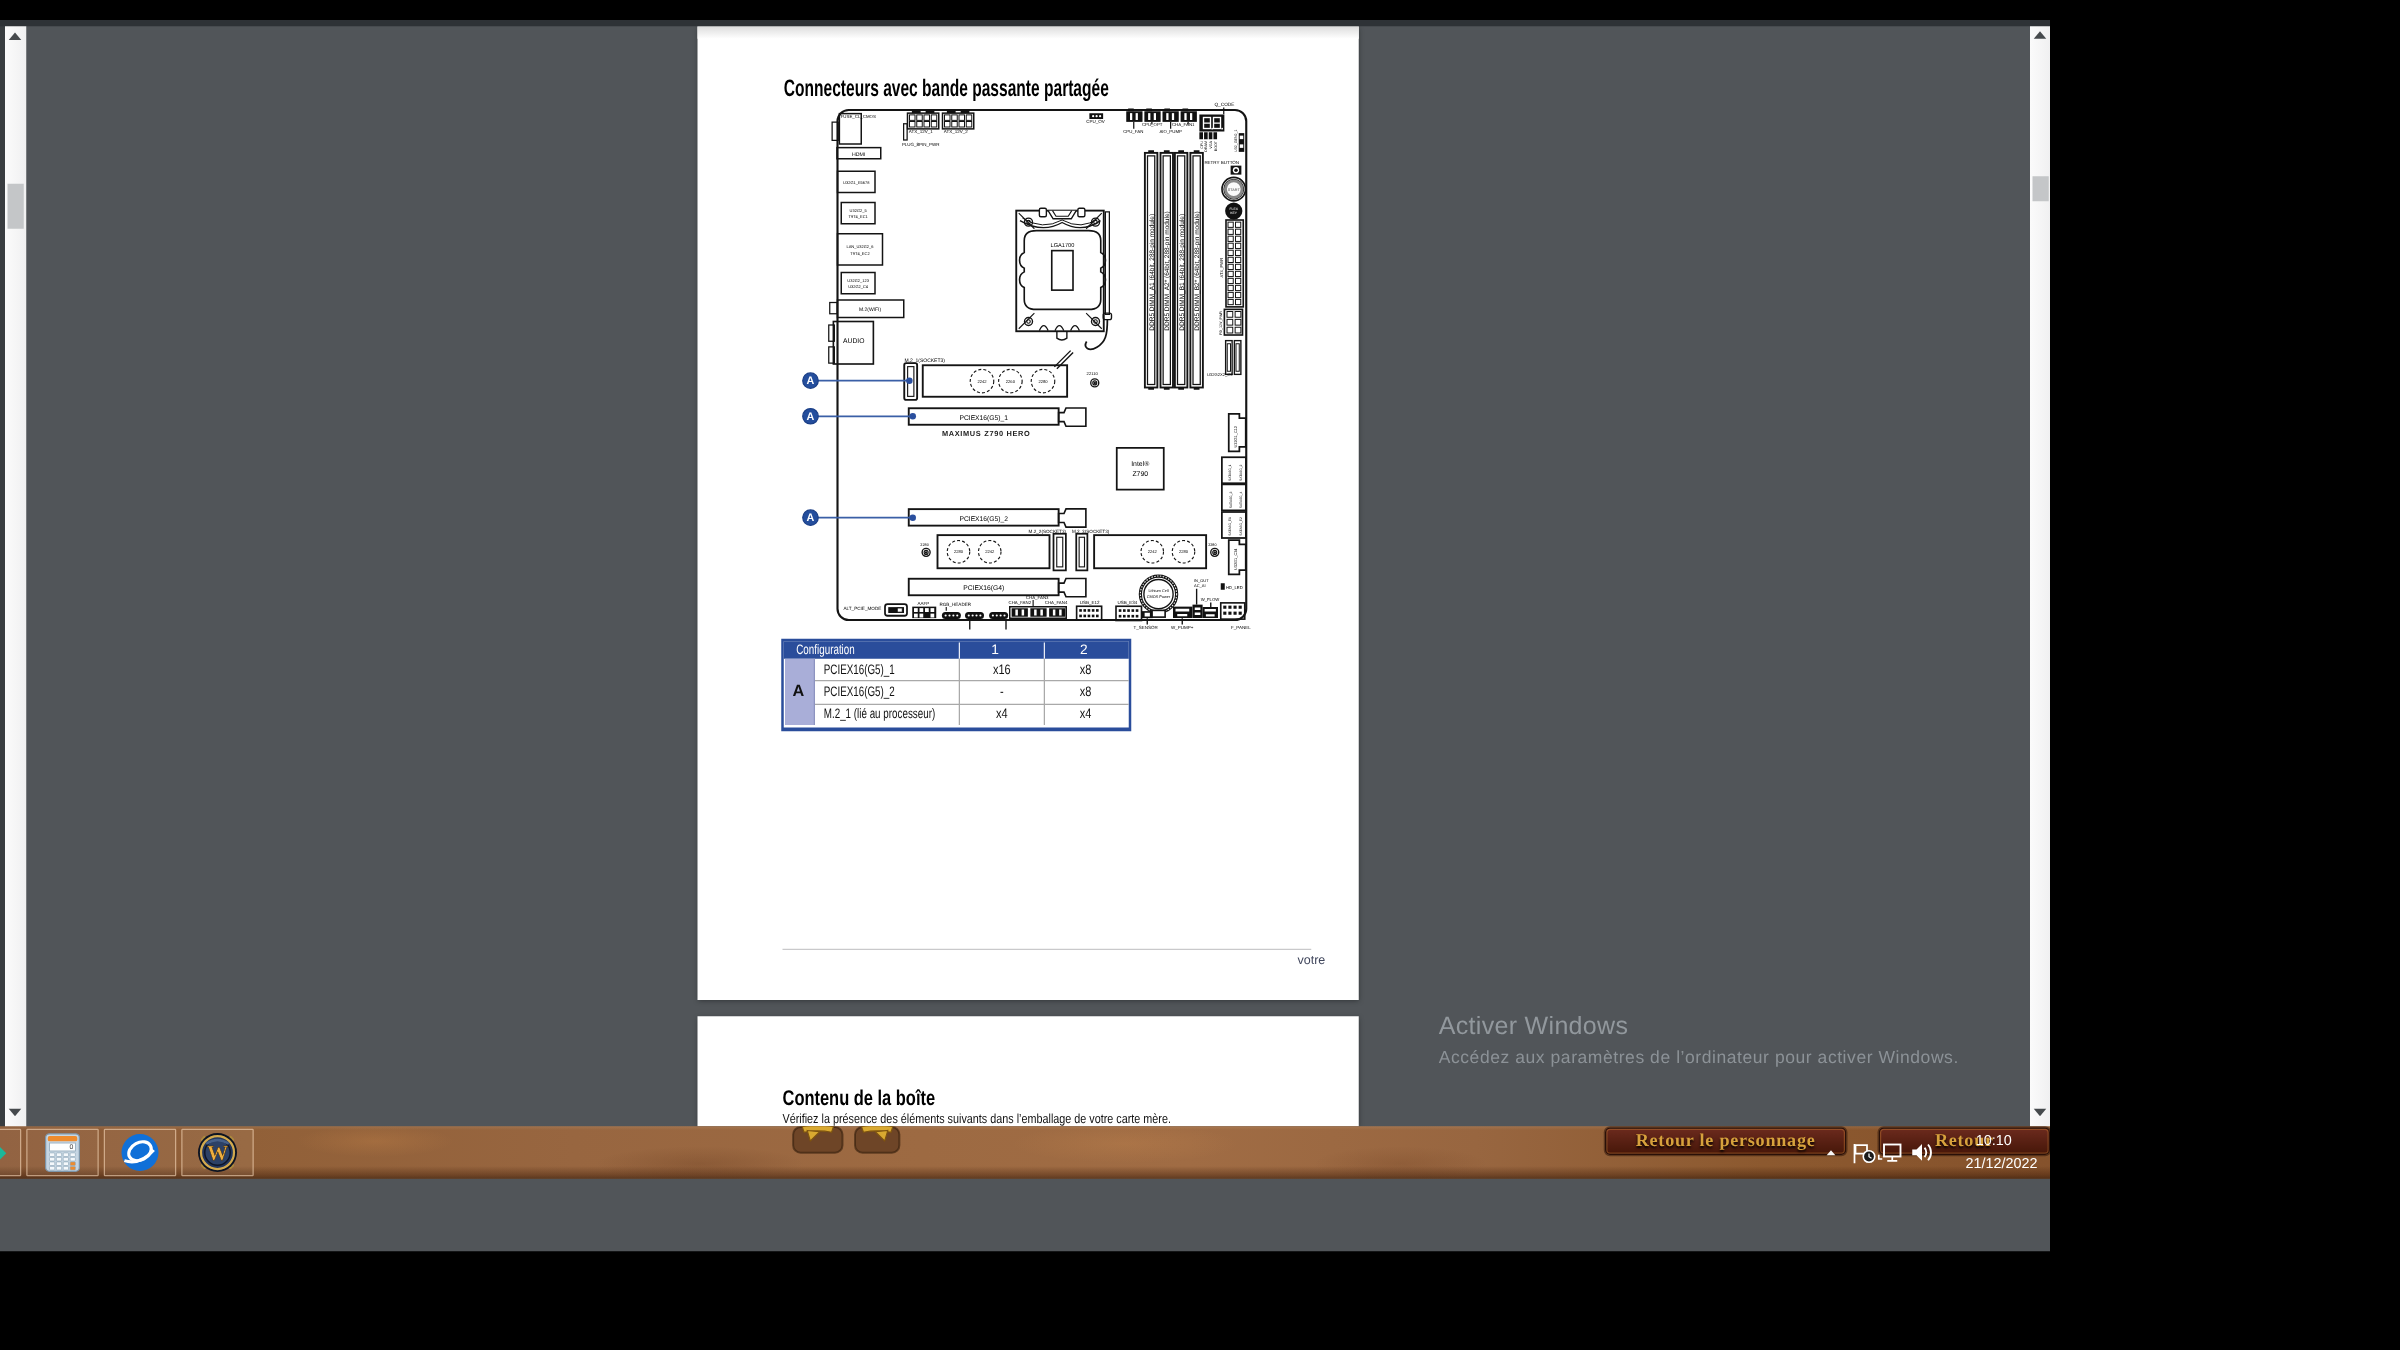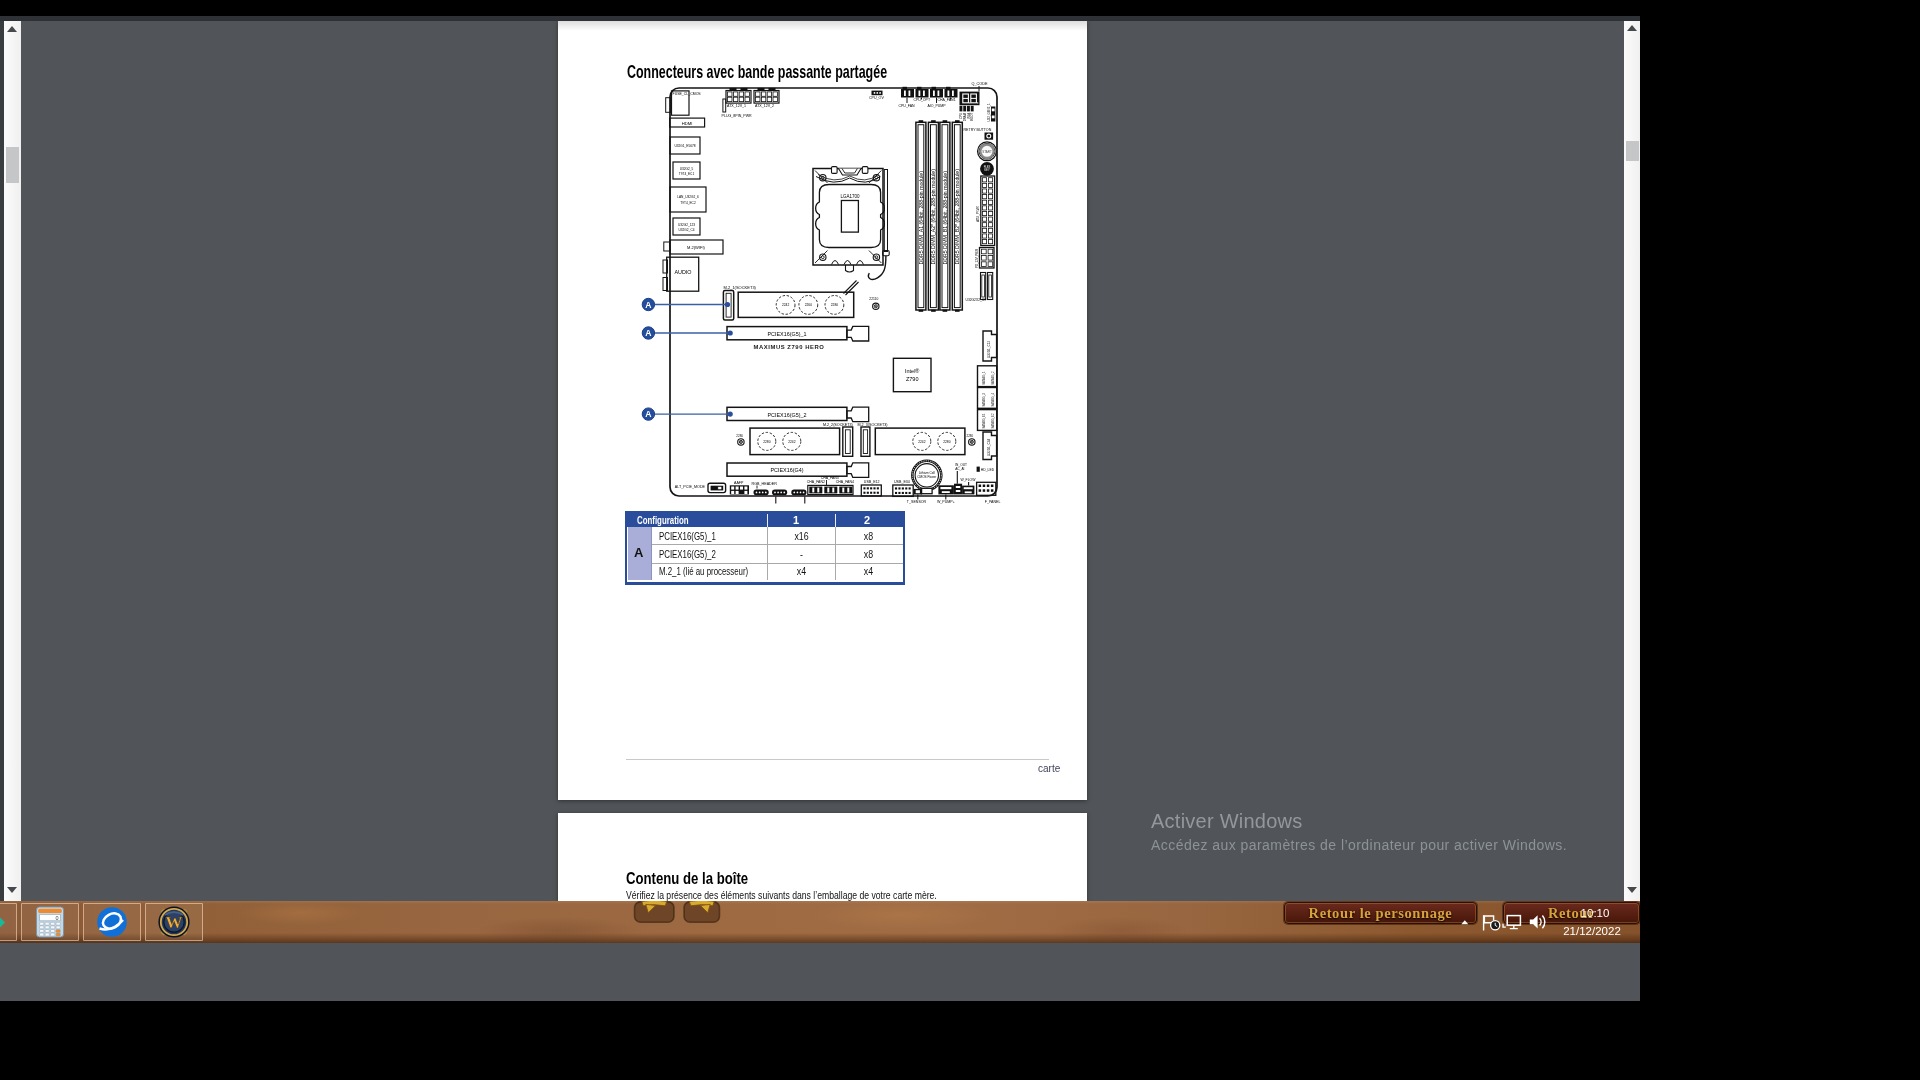--- a/index.html
+++ b/index.html
@@ -13,21 +13,21 @@
 .arr{position:absolute;width:0;height:0;border-left:5px solid transparent;border-right:5px solid transparent}
 .up{border-bottom:6px solid #464a4d}
 .dn{border-top:6px solid #464a4d}
 
 #page1{position:absolute;left:558px;top:5px;width:529px;height:779px;background:#fff;z-index:1;box-shadow:0 1px 4px rgba(18,20,22,.55)}
 #page1 .tshad{position:absolute;left:0;top:0;width:100%;height:10px;background:linear-gradient(#dcdcdc,#fff)}
 #page2{position:absolute;left:558px;top:797px;width:529px;height:88px;background:#fff;z-index:1;box-shadow:0 1px 4px rgba(18,20,22,.55)}
 #title{position:absolute;left:627px;top:45px;font-weight:bold;font-size:19px;color:#000;transform:scaleX(.655);transform-origin:0 0;white-space:nowrap;z-index:2}
 
 #tbl{position:absolute;left:625px;top:495px;width:280px;height:73.5px;border:2px solid #2a4d9b;border-bottom-width:3px;background:#fff;z-index:2;font-size:11px;color:#111}
-#tbl .hdr{position:absolute;left:0;top:0;width:100%;height:14px;background:#2a4d9b;color:#fff;font-weight:bold}
+#tbl .hdr{position:absolute;left:0;top:0;width:100%;height:14px;background:#2a4d9b;color:#fff;font-weight:normal}
 #tbl .acell{position:absolute;left:1px;top:14px;width:24px;height:53px;background:#a9aed8;border-right:1px solid #8d93c0}
 #tbl .rline{position:absolute;left:25px;height:1px;background:#a9a9a9}
 #tbl .cline{position:absolute;top:0;width:1px;background:#a9a9a9}
 #footline{position:absolute;left:626px;top:743px;width:423px;height:1px;background:#c9c9cb;z-index:2}
 #xiii{position:absolute;left:1038px;top:747px;font-size:10px;color:#40465c;z-index:2}
 #p2h{position:absolute;left:626px;top:852.5px;font-size:17px;font-weight:bold;color:#000;transform:scaleX(.774);transform-origin:0 0;white-space:nowrap;z-index:2}
 #p2t{position:absolute;left:626px;top:873px;font-size:10.5px;color:#111;transform:scaleX(.823);transform-origin:0 0;white-space:nowrap;z-index:2}
 
 #wm1{position:absolute;left:1151px;top:794px;font-size:20px;letter-spacing:.25px;color:#92989d;z-index:2}
 #wm2{position:absolute;left:1151px;top:821px;font-size:14px;letter-spacing:.45px;color:#8c9297;z-index:2}
@@ -40,21 +40,21 @@
  radial-gradient(100px 20px at 1120px 30px,rgba(80,35,12,.15),rgba(80,35,12,0) 70%),
  linear-gradient(90deg,#8a5936 0%,#916038 12%,#986640 28%,#9d6a42 45%,#a06c44 58%,#986640 72%,#8c592f 86%,#85522c 100%)}
 #taskbar::after{content:"";position:absolute;left:0;top:0;width:100%;height:100%;
  background:linear-gradient(rgba(255,235,205,.10),rgba(255,235,205,0) 3px),linear-gradient(rgba(0,0,0,0) 76%,rgba(55,22,4,.40) 93%,rgba(28,10,0,.5) 100%)}
 .tbtn{position:absolute;top:887px;height:38px;border:1px solid rgba(255,225,195,.55);background:rgba(255,240,220,.07);border-radius:1px;z-index:41}
 .wowbtn{position:absolute;top:885.5px;height:22.5px;border:1.5px solid #2a1008;border-radius:4px;
  background:linear-gradient(#6b2a1d 0%,#5a2114 45%,#471709 100%);color:#d7a13c;font-family:"Liberation Serif",serif;font-weight:bold;
  font-size:14.5px;text-align:center;line-height:20px;z-index:42;text-shadow:0 1px 2px #000;letter-spacing:.6px;
  box-shadow:inset 0 0 0 1px rgba(255,170,70,.28),0 0 0 1px rgba(40,15,5,.5)}
 #clock{position:absolute;left:1560px;top:891px;width:70px;text-align:center;color:#fff;font-size:11.5px;z-index:44}
-#date{position:absolute;left:1554px;top:908.5px;width:76px;text-align:center;color:#fff;font-size:11.5px;z-index:44}
+#date{position:absolute;left:1554px;top:908.5px;width:76px;text-align:right;color:#fff;font-size:11.5px;z-index:44}
 svg text{font-family:"Liberation Sans",sans-serif}
 .cnd{transform:scaleX(.715);transform-origin:0 50%}
 .cndc{transform:scaleX(.8);transform-origin:50% 50%}
 </style></head><body>
 <div id="screen">
   <div id="page1">
       <div class="tshad"></div>
     </div>
   <div id="page2"></div>
   <div id="title">Connecteurs avec bande passante partagée</div>
@@ -76,21 +76,21 @@
     <div class="cnd" style="position:absolute;left:32px;top:35px">PCIEX16(G5)_2</div>
     <div class="cnd" style="position:absolute;left:32px;top:52px">M.2_1 (lié au processeur)</div>
     <div class="cndc" style="position:absolute;left:141px;top:17px;width:67px;text-align:center">x16</div>
     <div class="cndc" style="position:absolute;left:141px;top:35px;width:67px;text-align:center">-</div>
     <div class="cndc" style="position:absolute;left:141px;top:52px;width:67px;text-align:center">x4</div>
     <div class="cndc" style="position:absolute;left:209px;top:17px;width:65px;text-align:center">x8</div>
     <div class="cndc" style="position:absolute;left:209px;top:35px;width:65px;text-align:center">x8</div>
     <div class="cndc" style="position:absolute;left:209px;top:52px;width:65px;text-align:center">x4</div>
   </div>
   <div id="footline"></div>
-  <div id="xiii">carte</div>
+  <div id="xiii">votre</div>
   <div id="p2h">Contenu de la boîte</div>
   <div id="p2t">Vérifiez la présence des éléments suivants dans l’emballage de votre carte mère.</div>
   <div id="wm1">Activer Windows</div>
   <div id="wm2">Accédez aux paramètres de l’ordinateur pour activer Windows.</div>
   <svg id="diag" style="position:absolute;left:0;top:0;z-index:3" width="1640" height="927" viewBox="0 0 1640 927">
       <rect x="670" y="72" width="327" height="408" fill="#fff" stroke="#141414" stroke-width="1.7" rx="9"></rect>
       <rect x="671.5" y="74.9" width="17.5" height="24.3" fill="none" stroke="#141414" stroke-width="1.2"></rect>
       <text x="672.5" y="78.6" style="font-size:3.5px" text-anchor="start" fill="#000">FUSE_CL_CMOS</text>
       <rect x="665.7" y="81.7" width="4.9" height="14.6" fill="none" stroke="#141414" stroke-width="1"></rect>
       <rect x="669.6" y="102.1" width="35" height="8.9" fill="none" stroke="#141414" stroke-width="1.2"></rect>

